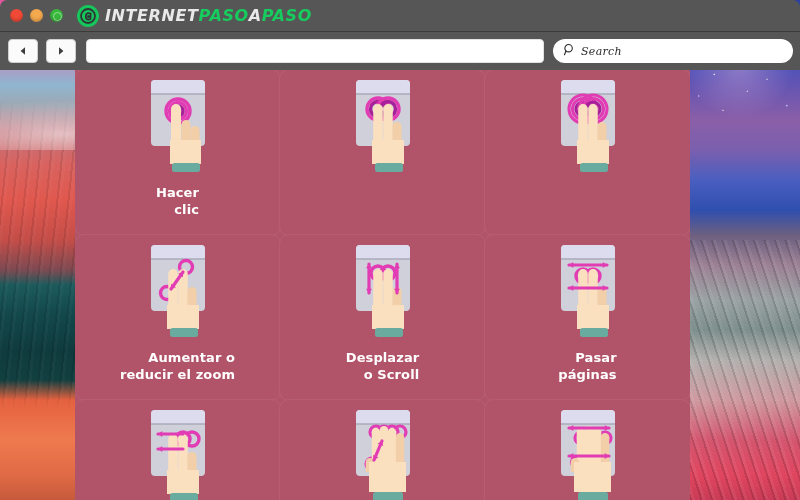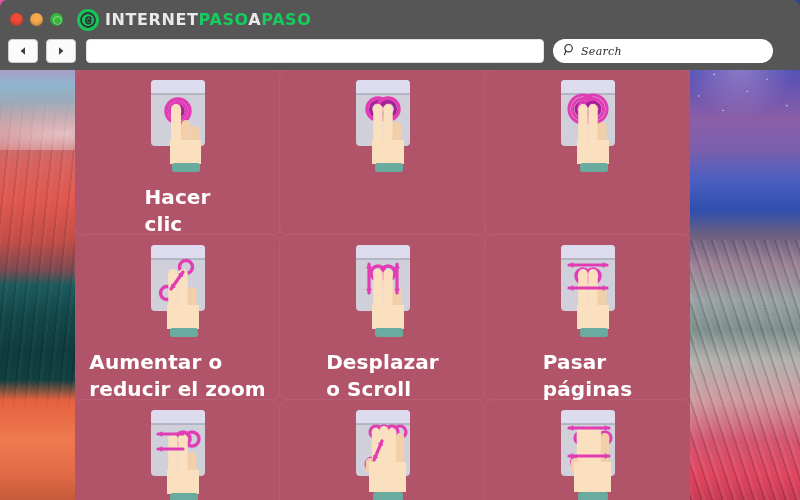--- a/index.html
+++ b/index.html
@@ -112,26 +112,27 @@
 
   
   #window {
     position: absolute;
     left: 0; top: 0;
     width: 800px; height: 500px;
     pointer-events: none;
   }
   .titlebar {
     position: absolute; left: 0; top: 0;
-    width: 800px; height: 40px;
+    width: 800px; height: 32px;
     background: #565656;
     border-bottom: 1px solid #3b3b3b;
     display: flex; align-items: center;
     border-top-left-radius: 7px; border-top-right-radius: 7px;
     pointer-events: auto;
+    font-style: italic;
   }
   .lights { display: flex; gap: 7px; margin-left: 10px; }
   .light { width: 13px; height: 13px; border-radius: 50%; position: relative; }
   .light.red    { background: #f04a36; box-shadow: inset 0 -2px 3px rgba(0,0,0,.2); }
   .light.amber  { background: #f5a94e; box-shadow: inset 0 -2px 3px rgba(0,0,0,.2); }
   .light.green  { background: #38b93c; box-shadow: inset 0 -2px 3px rgba(0,0,0,.2); }
   .light.green::after {
     content: ""; position: absolute; left: 3px; top: 3px;
     width: 7px; height: 7px; border: 1.2px solid rgba(255,255,255,.45); border-radius: 50%;
   }
@@ -169,21 +170,21 @@
   .urlbar {
     flex: 0 0 auto;
     width: 458px; height: 24px; margin-left: 10px;
     background: #fff; border-radius: 4px;
     border: 1px solid #e2e2e2;
     font-size: 11px; color: #333;
     padding: 0 8px; line-height: 22px;
     overflow: hidden; white-space: nowrap;
   }
   .searchbar {
-    width: 220px; height: 24px; margin-left: 9px;
+    width: 240px; height: 24px; margin-left: 9px;
     background: #fff; border-radius: 12px;
     display: flex; align-items: center; gap: 5px;
     padding: 0 10px;
   }
   .search-ph {
     font-size: 11px; color: #2a2a2a;
     font-family: "DejaVu Serif", serif;
     font-style: italic;
     letter-spacing: .3px;
   }
@@ -208,24 +209,24 @@
     align-items: center; justify-content: flex-start;
     padding-top: 8px;
     background: #b25469;
     border-radius: 9px;
     box-shadow: 0 0 0 1px rgba(255,255,255,0.055);
   }
   .pad-wrap { height: 100px; display:flex; align-items:flex-start; justify-content:center; }
   .card-label {
     margin-top: 6px;
     color: #ffffff;
-    font-size: 20px;
+    font-size: 13px;
     font-weight: 700;
     line-height: 1.33;
-    text-align: left;
+    text-align: right;
     font-family: "DejaVu Sans", sans-serif;
     letter-spacing: .1px;
   }
   svg.padicon { display: block; }
 </style>
 </head>
 <body>
 
 <div id="screen">
 

